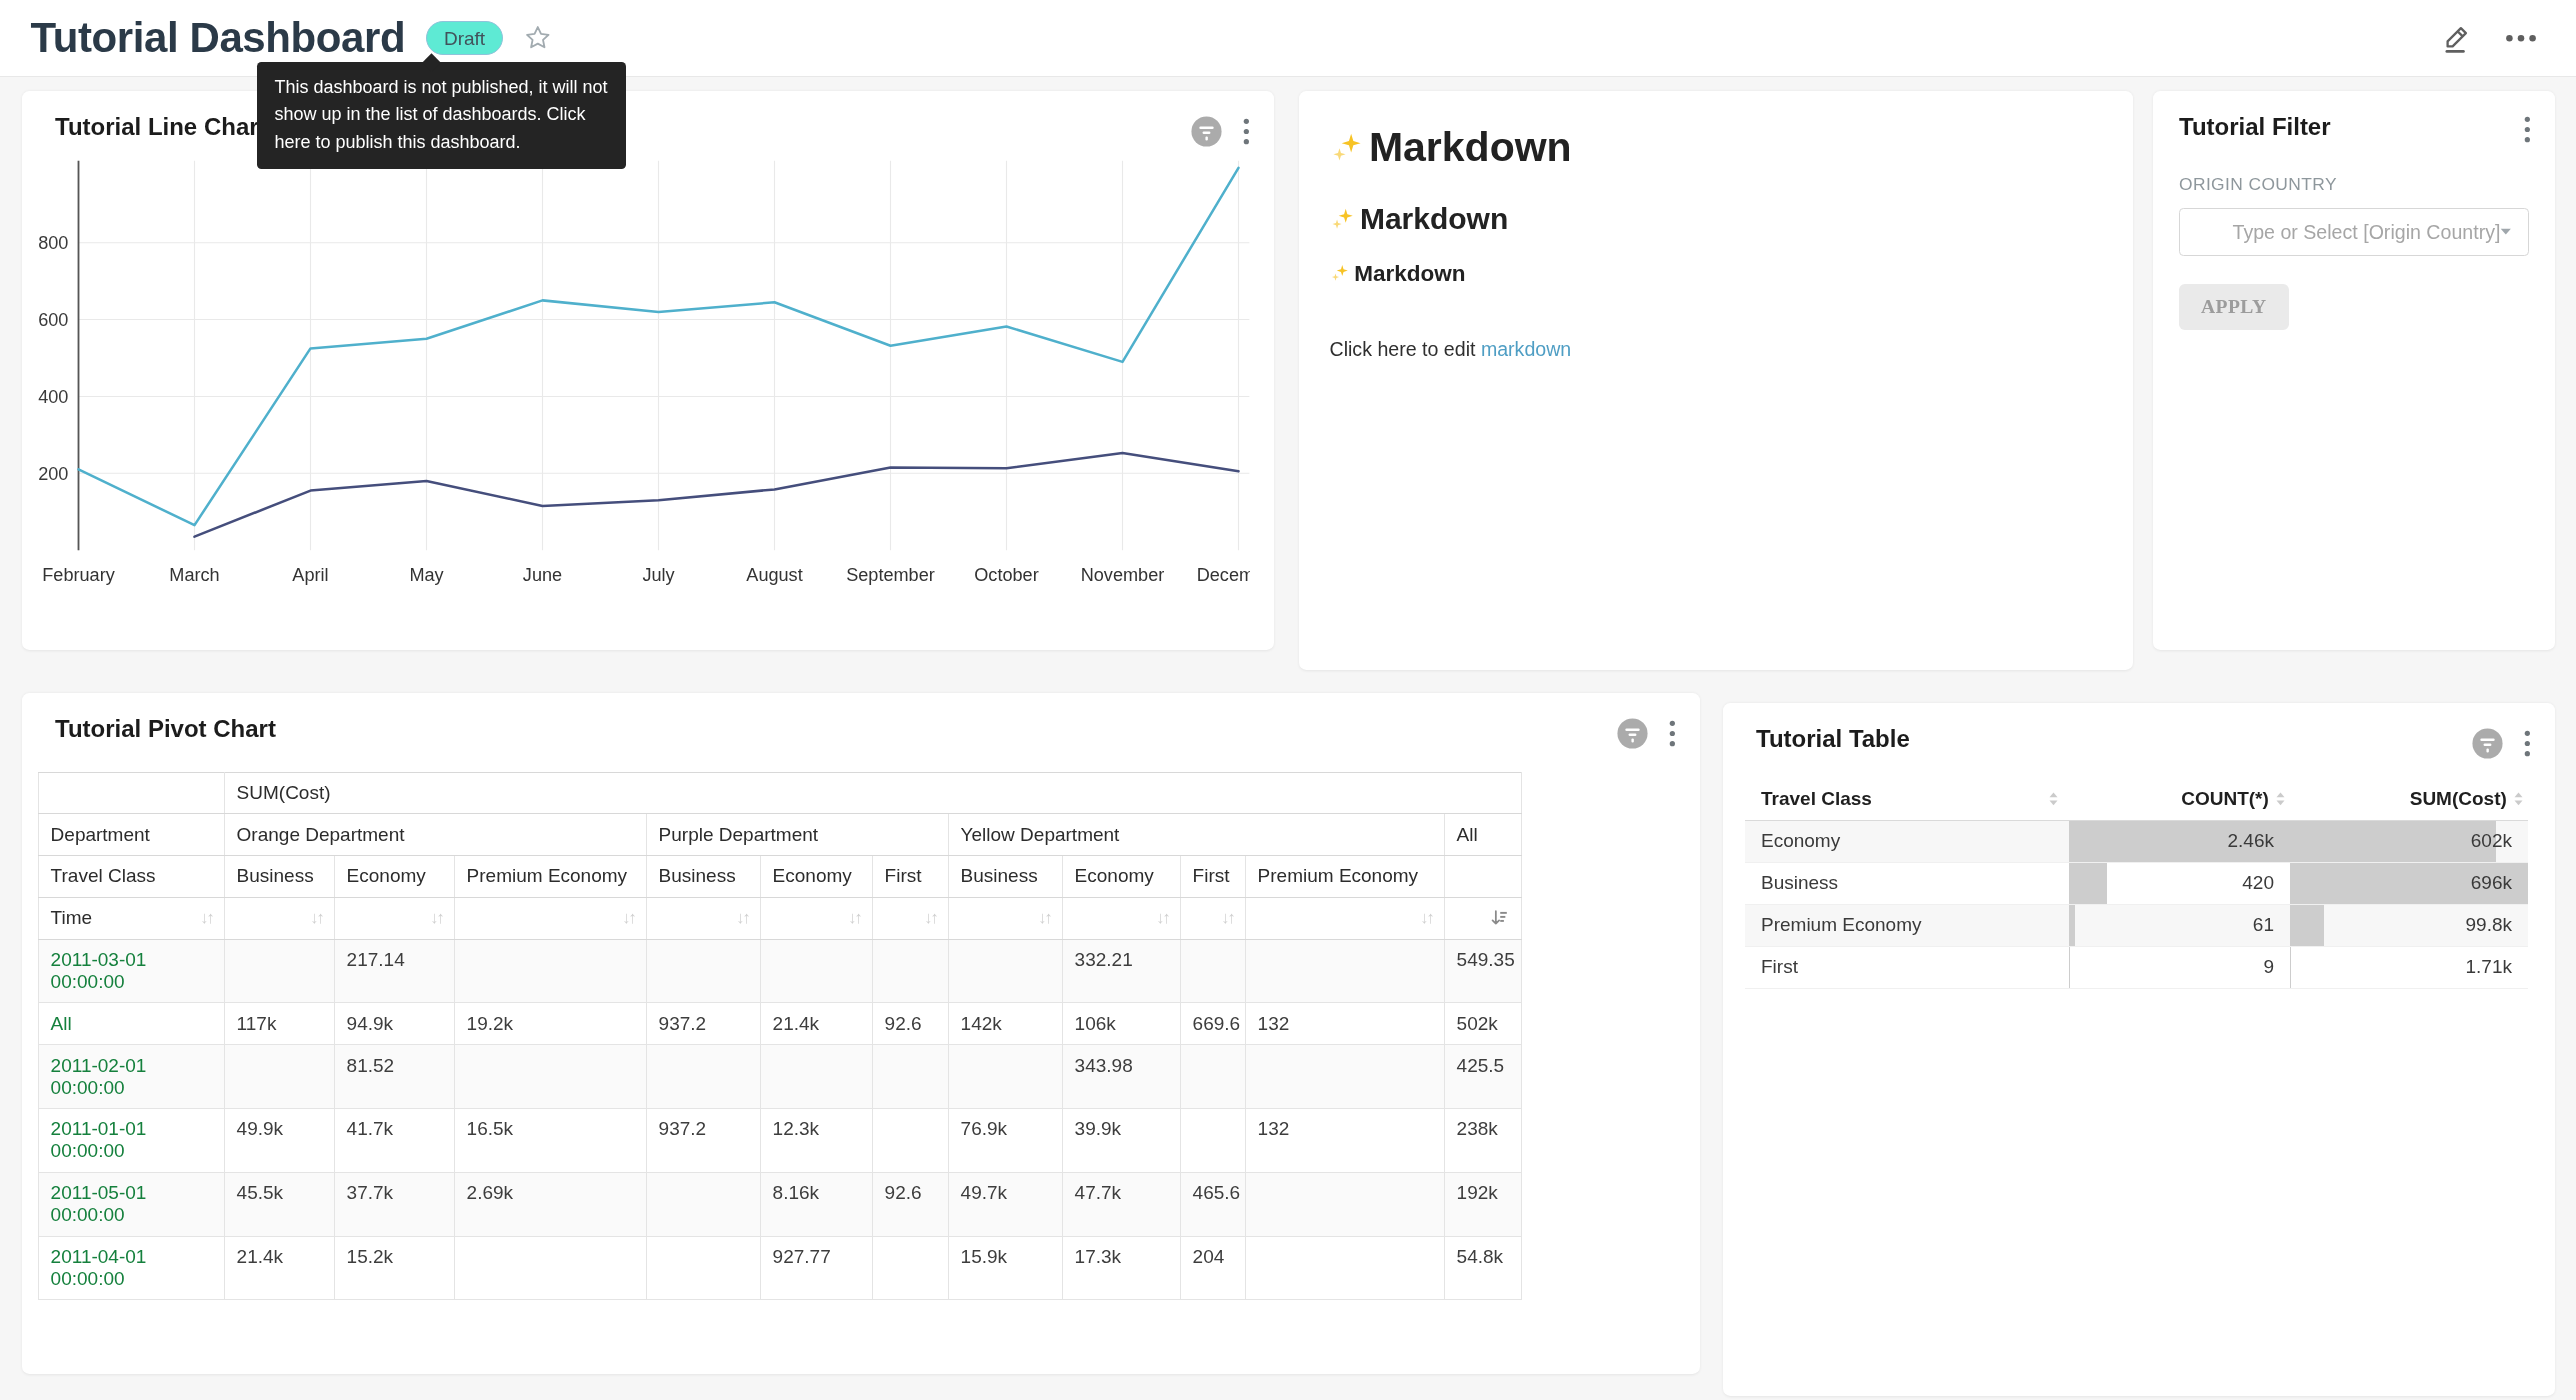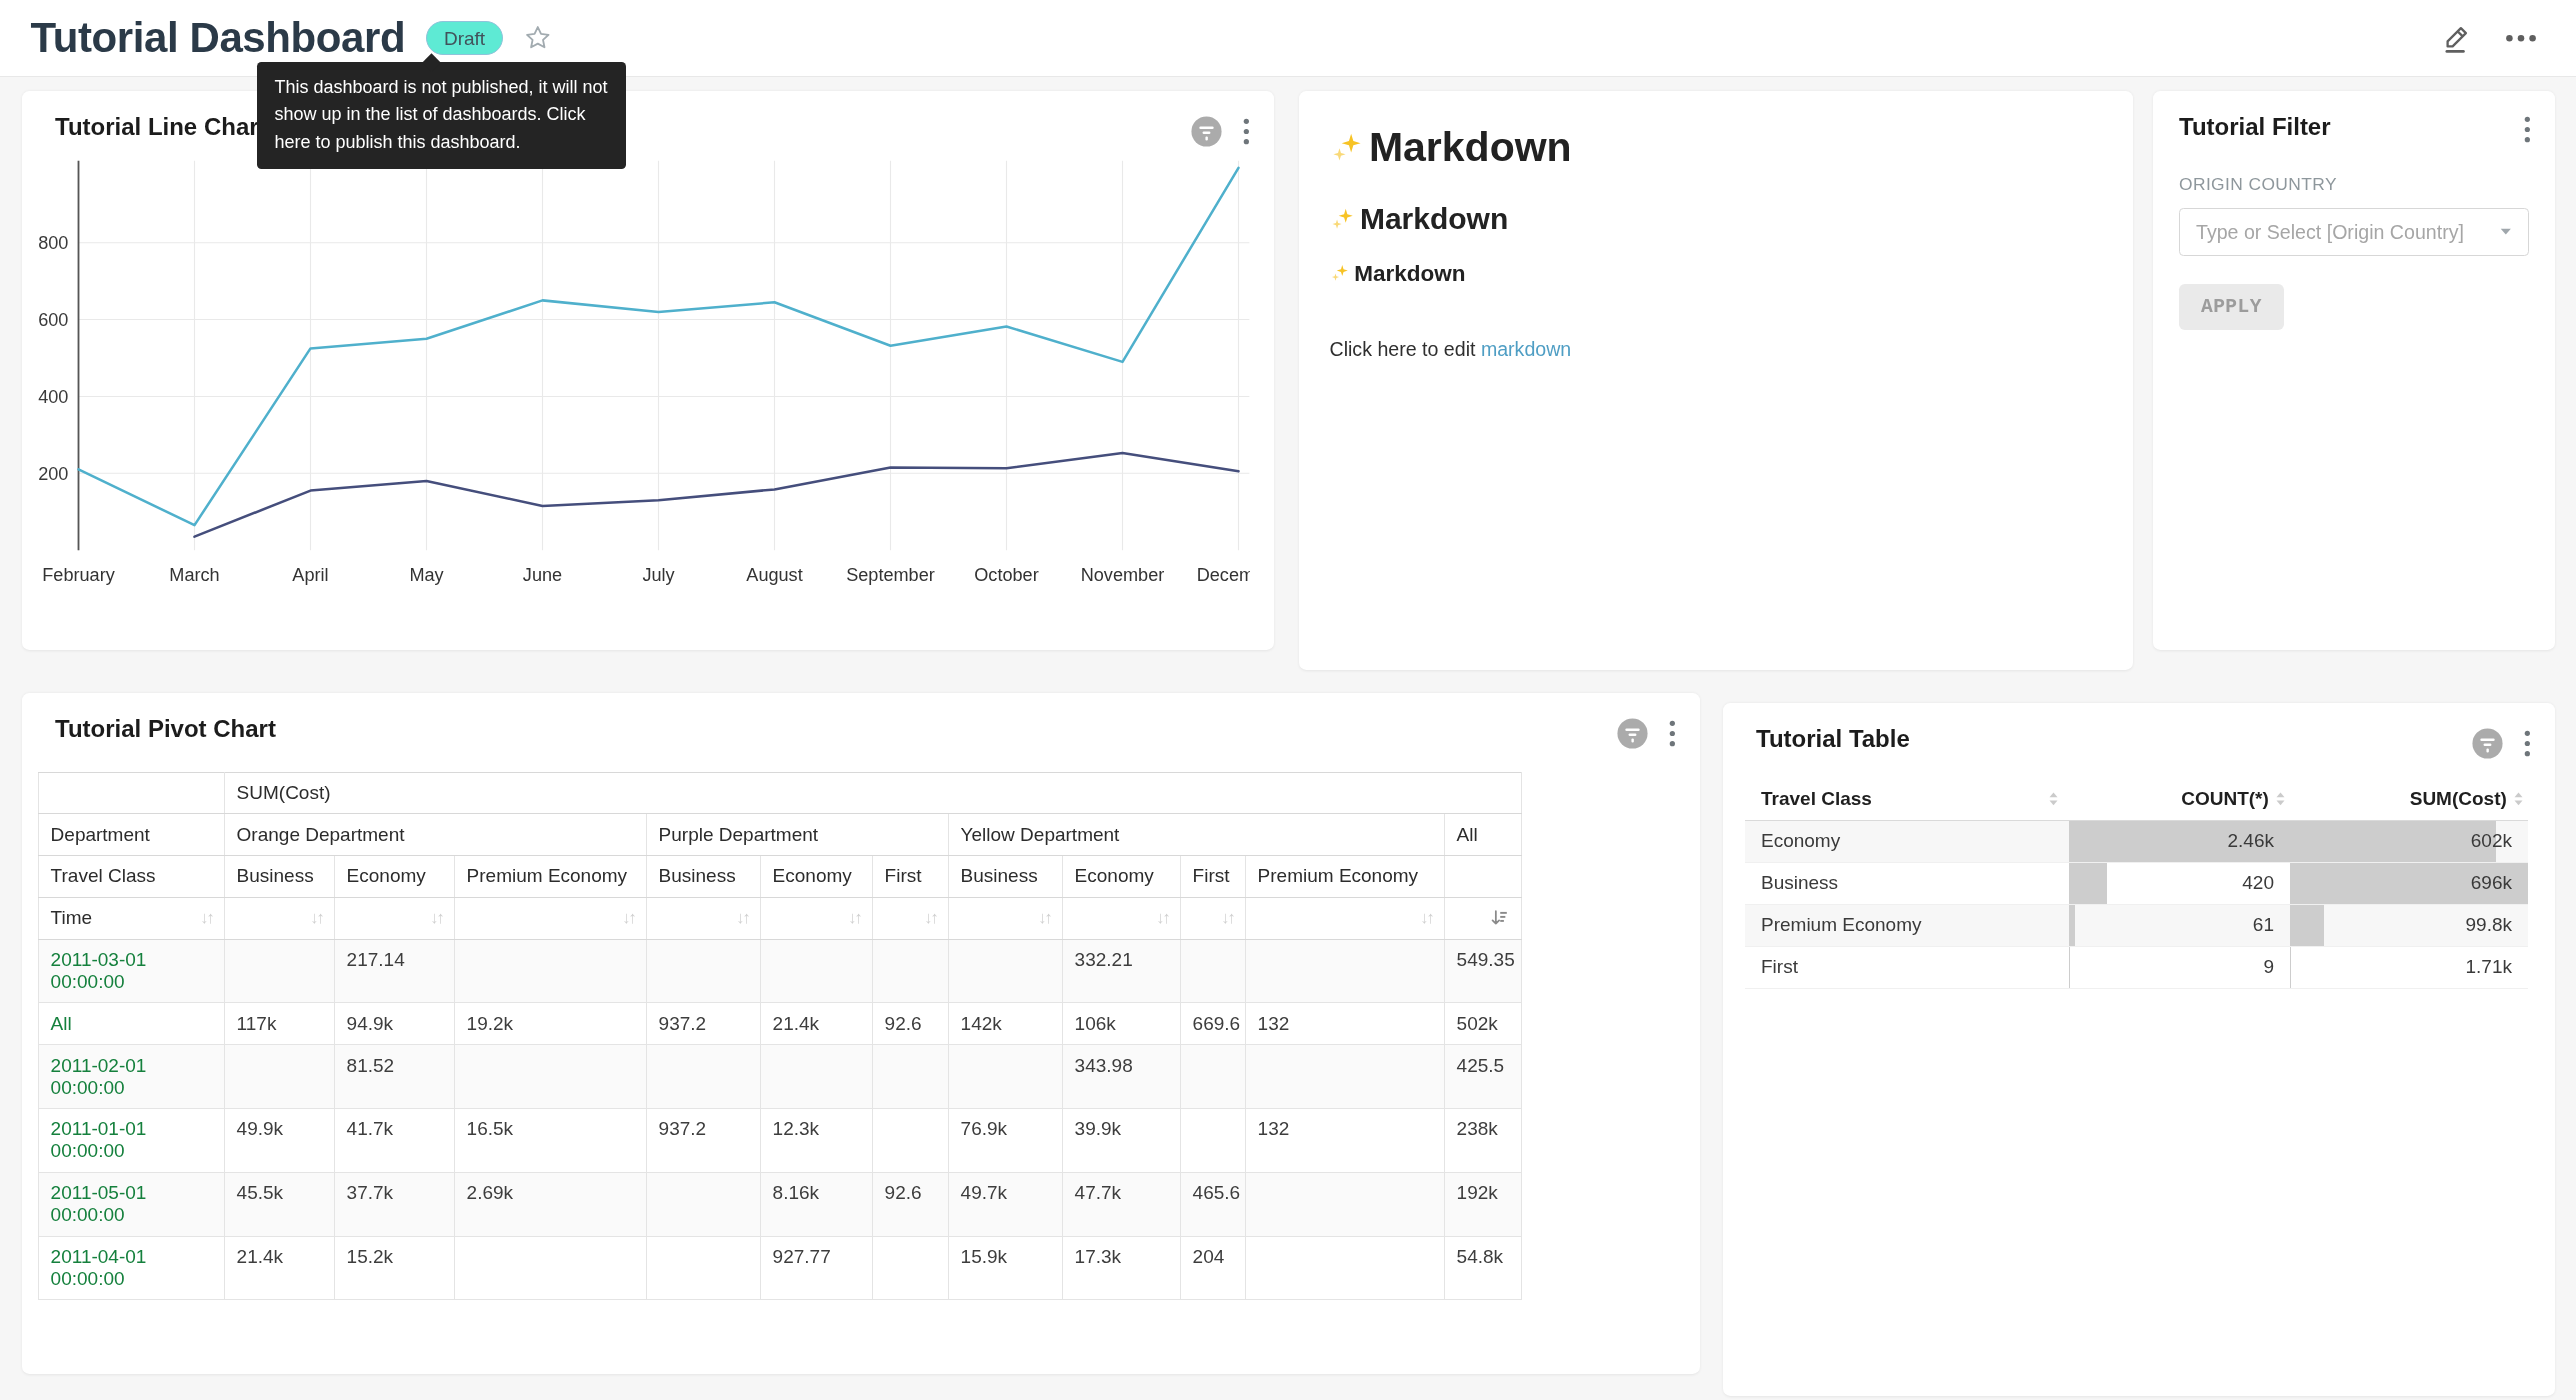--- a/index.html
+++ b/index.html
@@ -53,25 +53,25 @@
   .md-h2 { font-size: 30px; margin-top: 30.5px; }
   .md-h3 { font-size: 22.5px; margin-top: 25px; }
   .sp { margin-right: 4.4px; }
   .md-p { margin-top: 51px; font-size: 19.6px; color: #2f2f2f; }
   .md-p a { color: #4f9ec4; text-decoration: none; cursor: pointer; }
 
   
   .filter-body { padding: 0 26px; }
   .filter-label { margin-top: 30.5px; font-size: 17.4px; font-weight: 500; letter-spacing: 0.4px; color: #8e979c; }
   .filter-select { margin-top: 13px; width: 100%; height: 48px; border: 1.5px solid #d7d7d7; border-radius: 4.4px;
-    display: flex; align-items: center; padding: 0 16px; cursor: pointer; background: #fff; }
+    display: flex; align-items: center; padding: 0 16px; cursor: pointer; background: #fff; text-align: right; }
   .filter-select .placeholder { font-size: 19.6px; color: #a6a6a6; flex: 1; white-space: nowrap; overflow: hidden; }
   .apply-btn { margin-top: 27.6px; display: inline-block; background: #eaeaea; color: #9c9c9c; font-size: 19.6px;
     font-weight: 600; padding: 12.3px 22px; border-radius: 5.8px; border: none; cursor: pointer;
-    font-family: Liberation Mono, monospace; letter-spacing: 0.4px; }
+    font-family: Liberation Serif, serif; letter-spacing: 0.4px; }
 
   
   .pivot-wrap { margin: 22px 0 0 16px; }
   .pv { border-collapse: collapse; table-layout: fixed; width: 1482px; }
   .pv td { border: 0.7px solid #e4e4e4; font-size: 19px; color: #3d3d3d; padding: 9.4px 11.6px;
     vertical-align: top; background: #fff; overflow: hidden; }
   .pv tr.ph td { color: #2c2c2c; border-bottom: 1.5px solid #d8d8d8; }
   .pv tr.h1 td { border-top: 1.5px solid #d8d8d8; }
   .pv tr.stripe td { background: #fafafa; }
   .pv .rowlabel { font-weight: 400; color: #15803d; }

